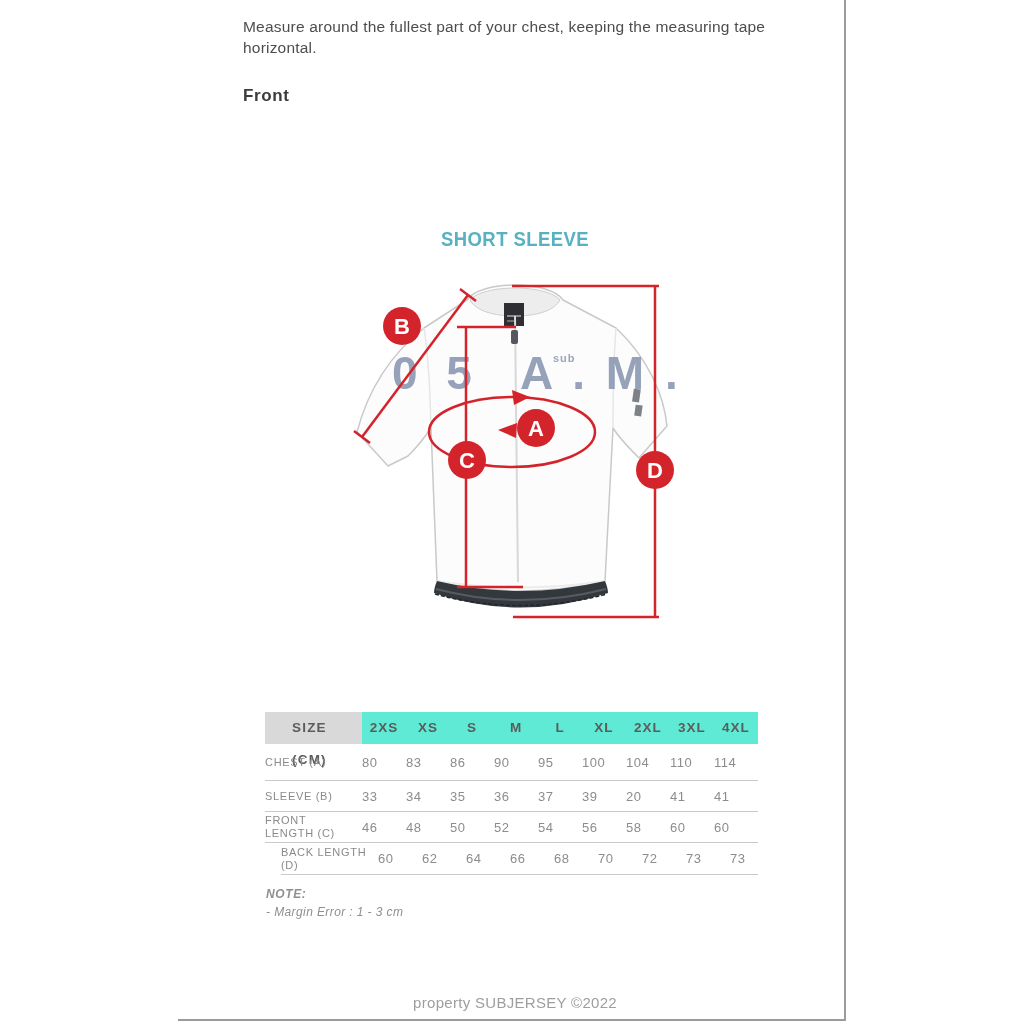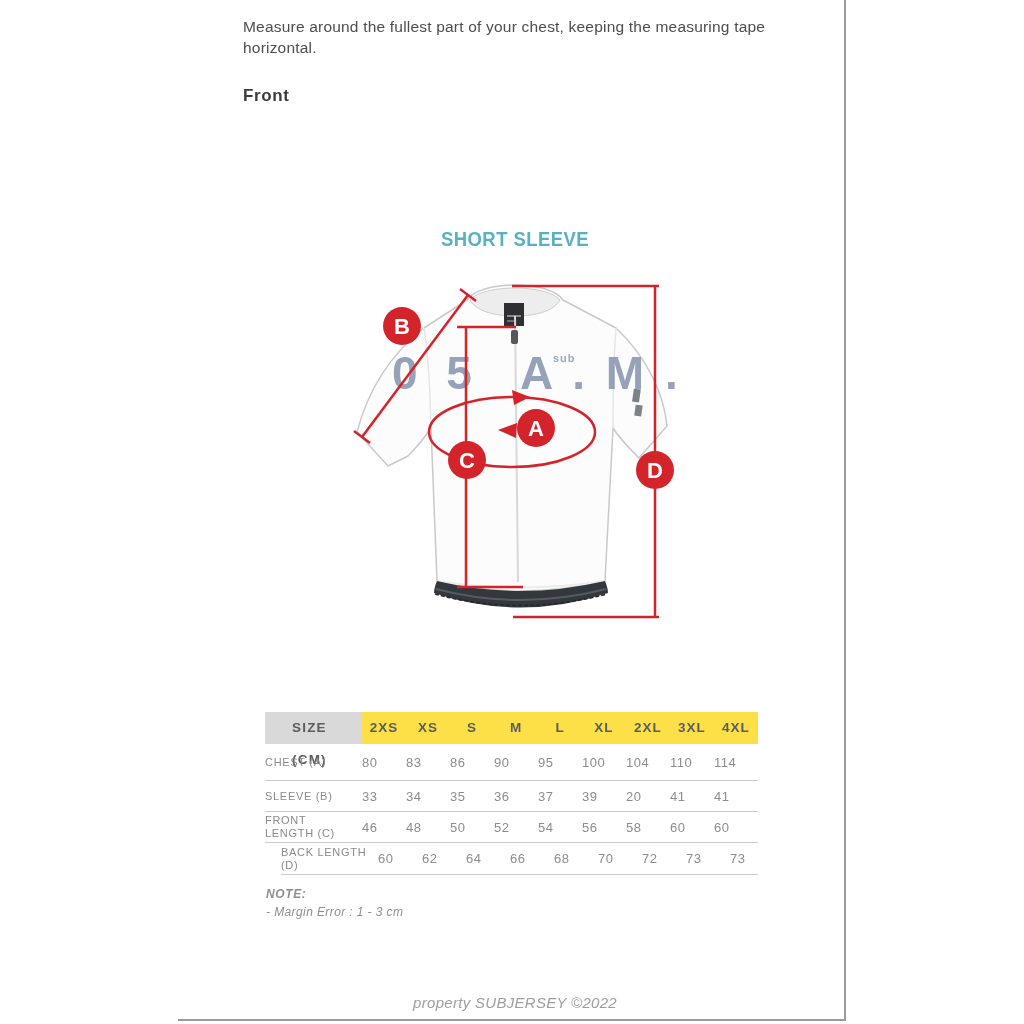--- a/index.html
+++ b/index.html
@@ -28,39 +28,39 @@
     color:#58b1c0; letter-spacing:0.5px;
     transform:scaleX(0.88);
   }
 
   .diagram-svg { position:absolute; left:330px; top:270px; }
 
   
   .size-table { position:absolute; left:265px; top:712px; width:493px; font-family:"Liberation Sans", sans-serif; }
   .t-row { display:grid; grid-template-columns:97px repeat(9, 44px); align-items:center; }
   .t-head { height:32px; }
-  .t-head .th { background:#fde047; height:32px; line-height:32px; text-align:center;
+  .t-head .th { background:#5eead4; height:32px; line-height:32px; text-align:center;
                 font-size:13.5px; font-weight:700; color:#5c5c5c; letter-spacing:1px; }
   .t-head .th.label { background:#d9d9d9; text-align:left; padding-left:27px; letter-spacing:1.2px; }
   .t-body-row { border-bottom:1px solid #c9c9c9; }
   .t-body-row .td { text-align:left; font-size:13px; color:#8c8c8c; letter-spacing:0.5px; }
   .t-body-row .td.label { text-align:left; font-size:11px; line-height:13px; color:#8a8a8a; letter-spacing:0.7px; padding-right:6px; }
   .row-chest { height:37px; }
   .row-sleeve { height:31px; }
   .row-front { height:31px; }
   .row-back { height:32px;margin-left:16px; }
 
   
   .note { position:absolute; left:266px; top:887px; font-style:italic; color:#8f8f8f; }
   .note-title { font-size:12px; font-weight:700; letter-spacing:0.6px; }
   .note-line { margin-top:4px; font-size:12px; letter-spacing:0.4px; }
 
   
   .footer { position:absolute; left:265px; top:994px; width:500px; text-align:center;
-            font-size:15px; font-style:italic; color:#9e9e9e; letter-spacing:0.3px; }
+            font-size:15px; color:#9e9e9e; letter-spacing:0.3px; }
 </style>
 </head>
 <body>
 
 <div class="edge-v"></div>
 <div class="edge-h"></div>
 
 <div class="instructions">
   <div class="instr-body">Measure around the fullest part of your chest, keeping the measuring tape horizontal.</div>
   <div class="instr-gap"></div>

